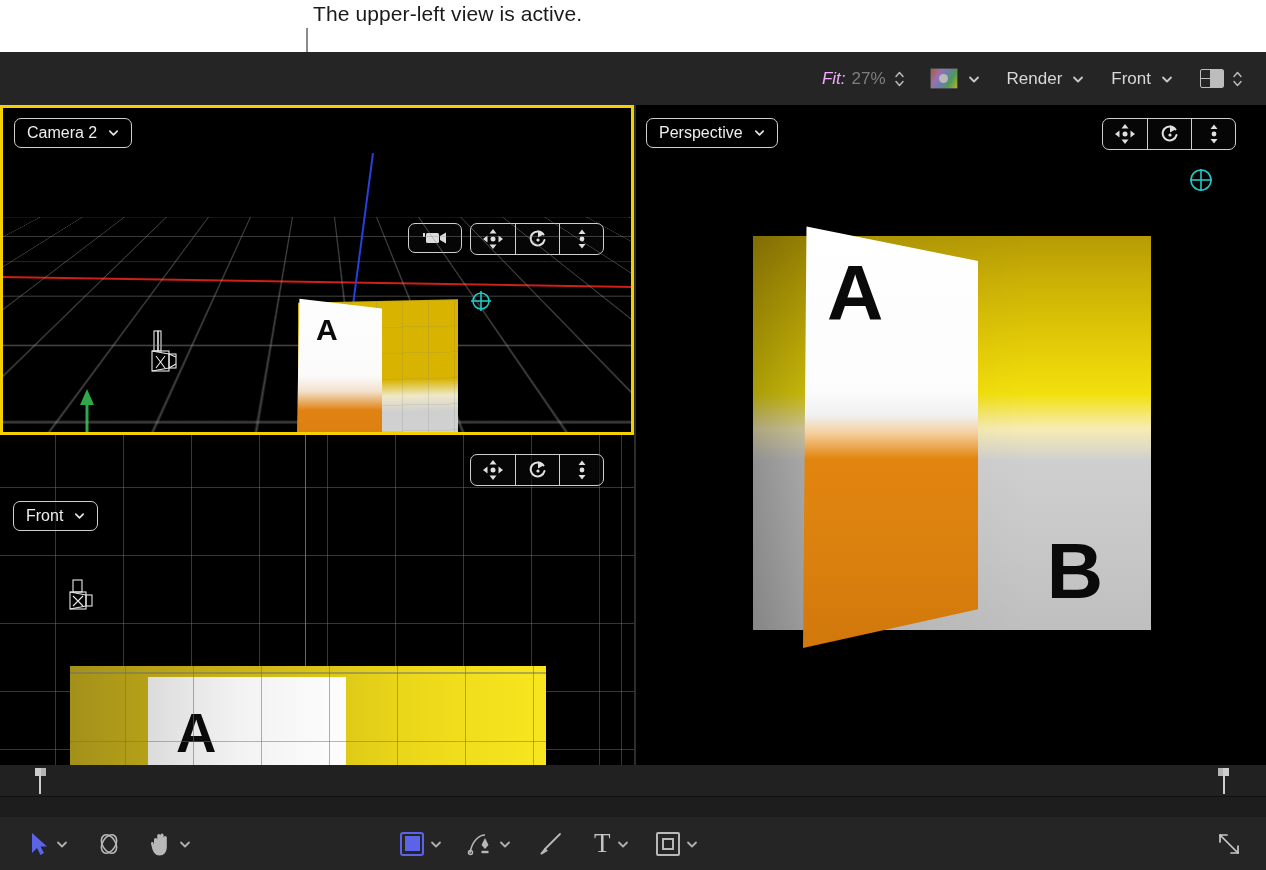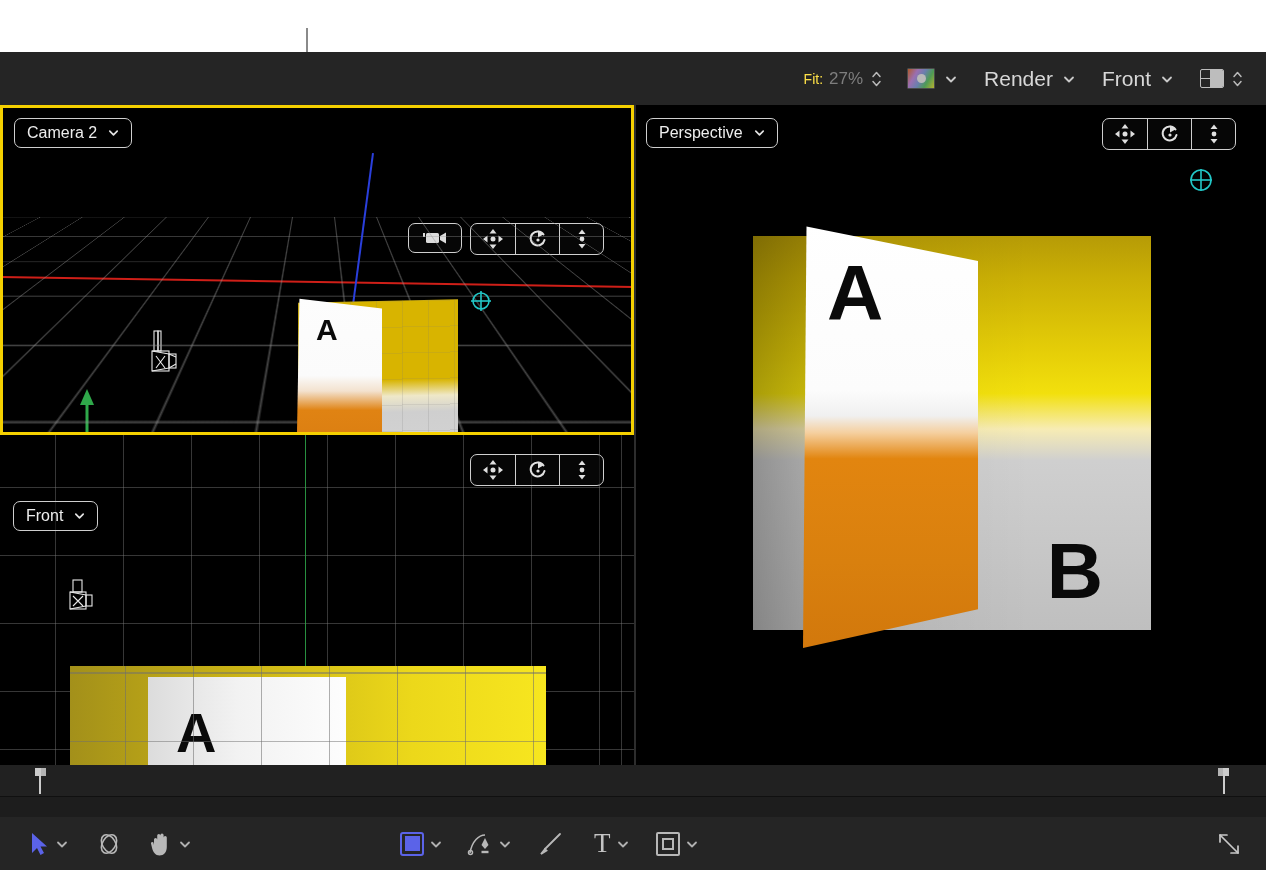--- a/index.html
+++ b/index.html
@@ -23,41 +23,41 @@
   }
 
   
   .toolbar {
     position:absolute; left:0; top:52px; width:1266px; height:53px;
     background:#252525;
     display:flex; align-items:center; justify-content:flex-end;
     padding-right:22px; gap:0px;
   }
   .tb-group { display:flex; align-items:center; height:100%; }
-  .fit-label { font-size:14px; color:#fde047; }
+  .fit-label { font-size:17px; color:#f0abfc;font-style:italic; }
   .fit-value { font-size:17px; color:#7e7e7e; margin-left:6px; }
   .stepper {
     display:inline-flex; flex-direction:column; align-items:center;
     justify-content:center; margin-left:7px; width:13px; height:26px;
     color:#b9b9b9;
   }
   .stepper svg { display:block; }
   .color-swatch {
     width:28px; height:21px; margin-left:24px;
     background:linear-gradient(120deg,#b05a2a 0%, #9b6fb0 28%, #6a7fae 50%, #4e9a55 72%, #b5b12f 100%);
     border:1px solid #4a4a4a; position:relative; border-radius:1px;
   }
   .color-swatch::after {
     content:""; position:absolute; left:50%; top:50%;
     width:9px; height:9px; margin:-4.5px 0 0 -4.5px;
     border-radius:50%; background:#b9b9b9;
   }
   .chev { width:14px; height:14px; color:#c9c9c9; margin-left:9px; }
   .chev svg { display:block; }
-  .tb-text { font-size:21px; color:#d8d8d8; }
+  .tb-text { font-size:17px; color:#d8d8d8; }
   .tb-item { display:flex; align-items:center; margin-left:26px; }
   .layout-icon {
     width:24px; height:19px; border:1.6px solid #bdbdbd; border-radius:2px;
     margin-left:26px; display:flex; position:relative; overflow:hidden;
   }
   .layout-icon .li-l { width:45%; border-right:1.6px solid #bdbdbd; display:flex; flex-direction:column; }
   .layout-icon .li-l i { flex:1; display:block; }
   .layout-icon .li-l i:first-child { border-bottom:1.6px solid #bdbdbd; }
   .layout-icon .li-r { flex:1; background:#bdbdbd; }
 
@@ -210,20 +210,21 @@
     width:24px; height:24px; border:2px solid #b8b8b8; border-radius:2px;
     display:flex; align-items:center; justify-content:center;
   }
   .sq-mask i { width:12px; height:12px; border:2px solid #b8b8b8; display:block; }
 </style>
 </head>
 <body>
 
 <div id="app">
 
+  <div class="callout-text">The upper-left view is active.</div>
   <div class="callout-line"></div>
 
   <div class="toolbar">
 
     <div class="tb-group">
       <span class="fit-label">Fit:</span>
       <span class="fit-value">27%</span>
       <span class="stepper">
         <svg width="11" height="18" viewBox="0 0 11 18" fill="none" stroke="currentColor" stroke-width="1.5" stroke-linecap="round" stroke-linejoin="round">
           <polyline points="2,6.5 5.5,2.5 9,6.5"></polyline>

